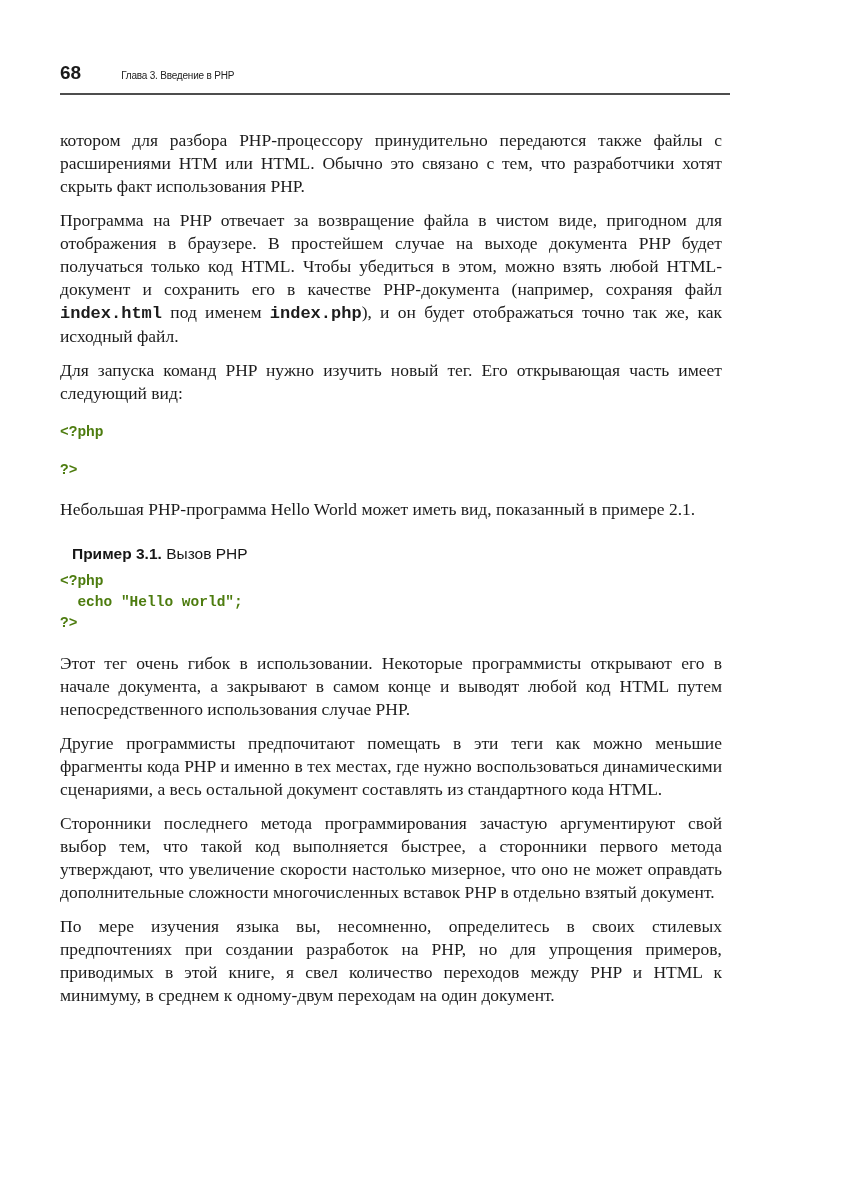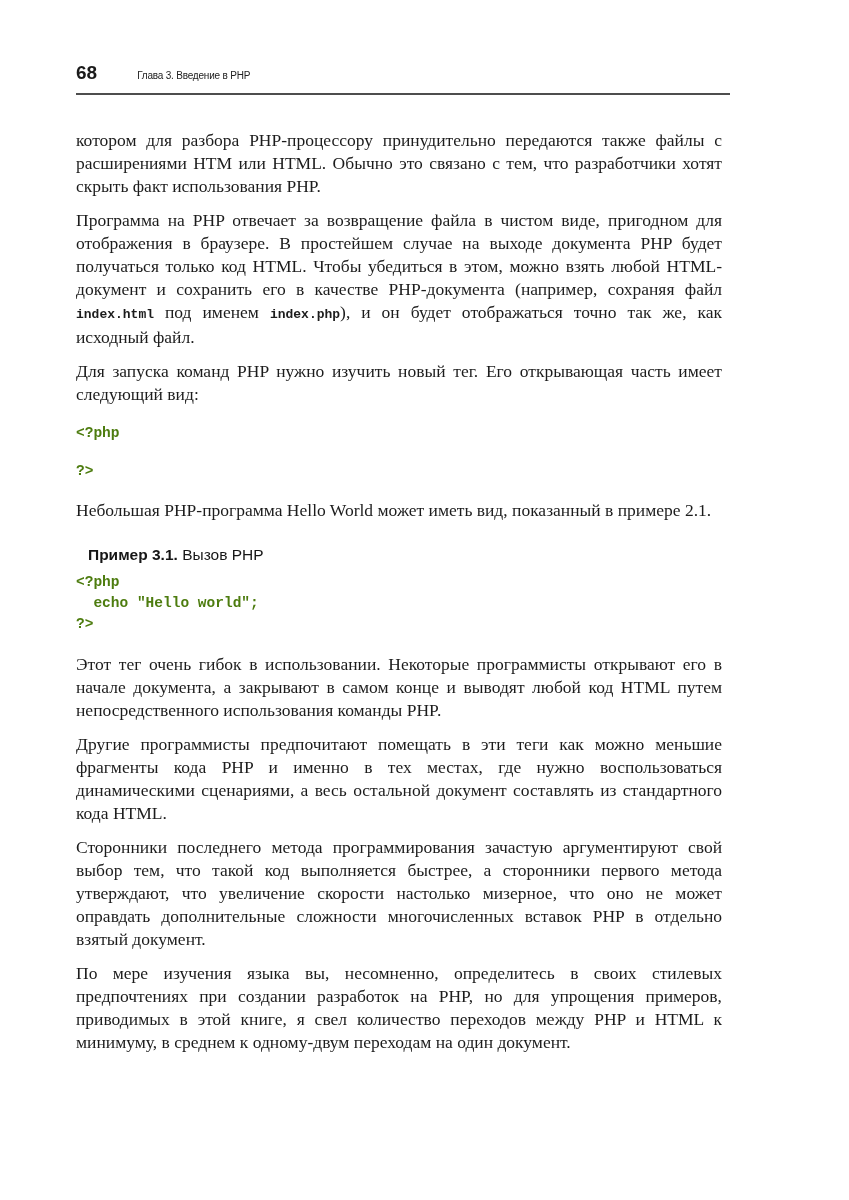--- a/index.html
+++ b/index.html
@@ -10,21 +10,21 @@
   body {
     width: 849px;
     height: 1200px;
     overflow: hidden;
     color: #1c1c1c;
   }
   .page {
     box-sizing: border-box;
     width: 831px;
     height: 1200px;
-    padding: 62px 101px 0 76px;
+    padding: 62px 101px 0 60px;
   }
   
   .page-header {
     display: flex;
     align-items: baseline;
     gap: 40px;
     border-bottom: 2px solid #4d4d4d;
     padding-bottom: 9px;
   }
   .page-number {
@@ -46,21 +46,21 @@
   .para {
     font-family: "Liberation Serif", serif;
     font-size: 17.5px;
     line-height: 23px;
     text-align: justify;
     margin: 0 8px 11px 0;
     color: #1c1c1c;
   }
   .inline-code {
     font-family: "Liberation Mono", monospace;
-    font-size: 13px;
+    font-size: 17px;
     font-weight: bold;
     color: #1c1c1c;
   }
   pre.code-line,
   pre.code-block {
     font-family: "Liberation Mono", monospace;
     font-size: 14.5px;
     font-weight: bold;
     line-height: 21px;
     margin: 17px 0 17px 0;
@@ -104,21 +104,21 @@
     <pre class="code-line">?&gt;</pre>
 
     <p class="para">Небольшая PHP-программа Hello World может иметь вид, показанный в примере 2.1.</p>
 
     <p class="example-caption"><strong class="example-label">Пример 3.1.</strong><span class="example-title"> Вызов PHP</span></p>
 
     <pre class="code-block">&lt;?php
   echo "Hello world";
 ?&gt;</pre>
 
-    <p class="para">Этот тег очень гибок в использовании. Некоторые программисты открывают его в начале документа, а закрывают в самом конце и выводят любой код HTML путем непосредственного использования команды PHP.</p>
+    <p class="para">Этот тег очень гибок в использовании. Некоторые программисты открывают его в начале документа, а закрывают в самом конце и выводят любой код HTML путем непосредственного использования случае PHP.</p>
 
     <p class="para">Другие программисты предпочитают помещать в эти теги как можно меньшие фрагменты кода PHP и именно в тех местах, где нужно воспользоваться динамическими сценариями, а весь остальной документ составлять из стандартного кода HTML.</p>
 
     <p class="para">Сторонники последнего метода программирования зачастую аргументируют свой выбор тем, что такой код выполняется быстрее, а сторонники первого метода утверждают, что увеличение скорости настолько мизерное, что оно не может оправдать дополнительные сложности многочисленных вставок PHP в отдельно взятый документ.</p>
 
     <p class="para">По мере изучения языка вы, несомненно, определитесь в своих стилевых предпочтениях при создании разработок на PHP, но для упрощения примеров, приводимых в этой книге, я свел количество переходов между PHP и HTML к минимуму, в среднем к одному-двум переходам на один документ.</p>
 
   </main>
 
 </div>

